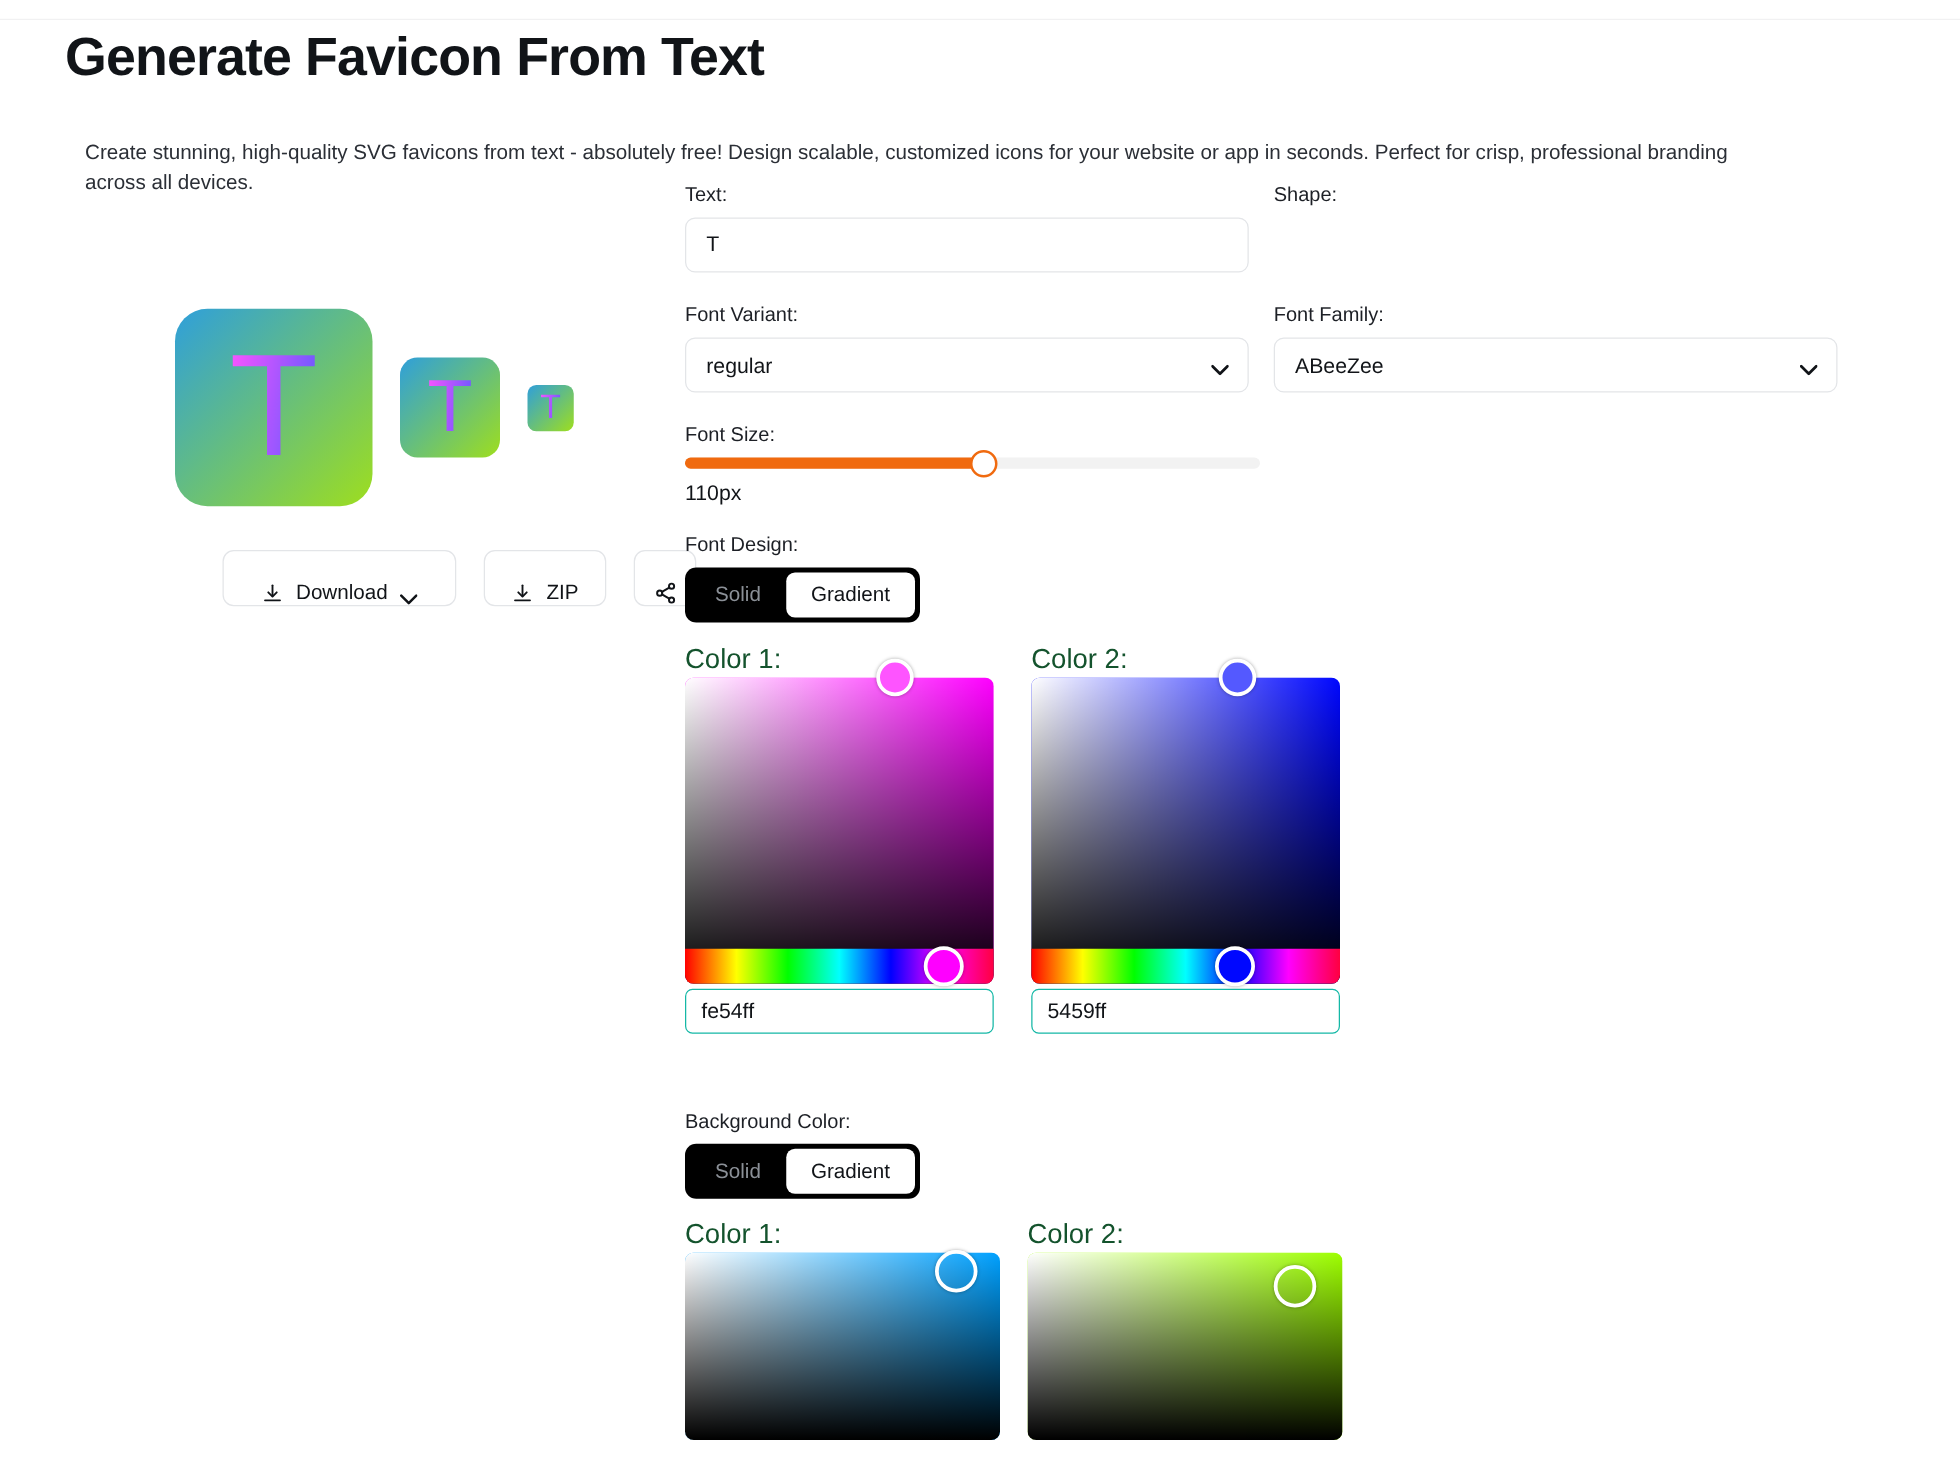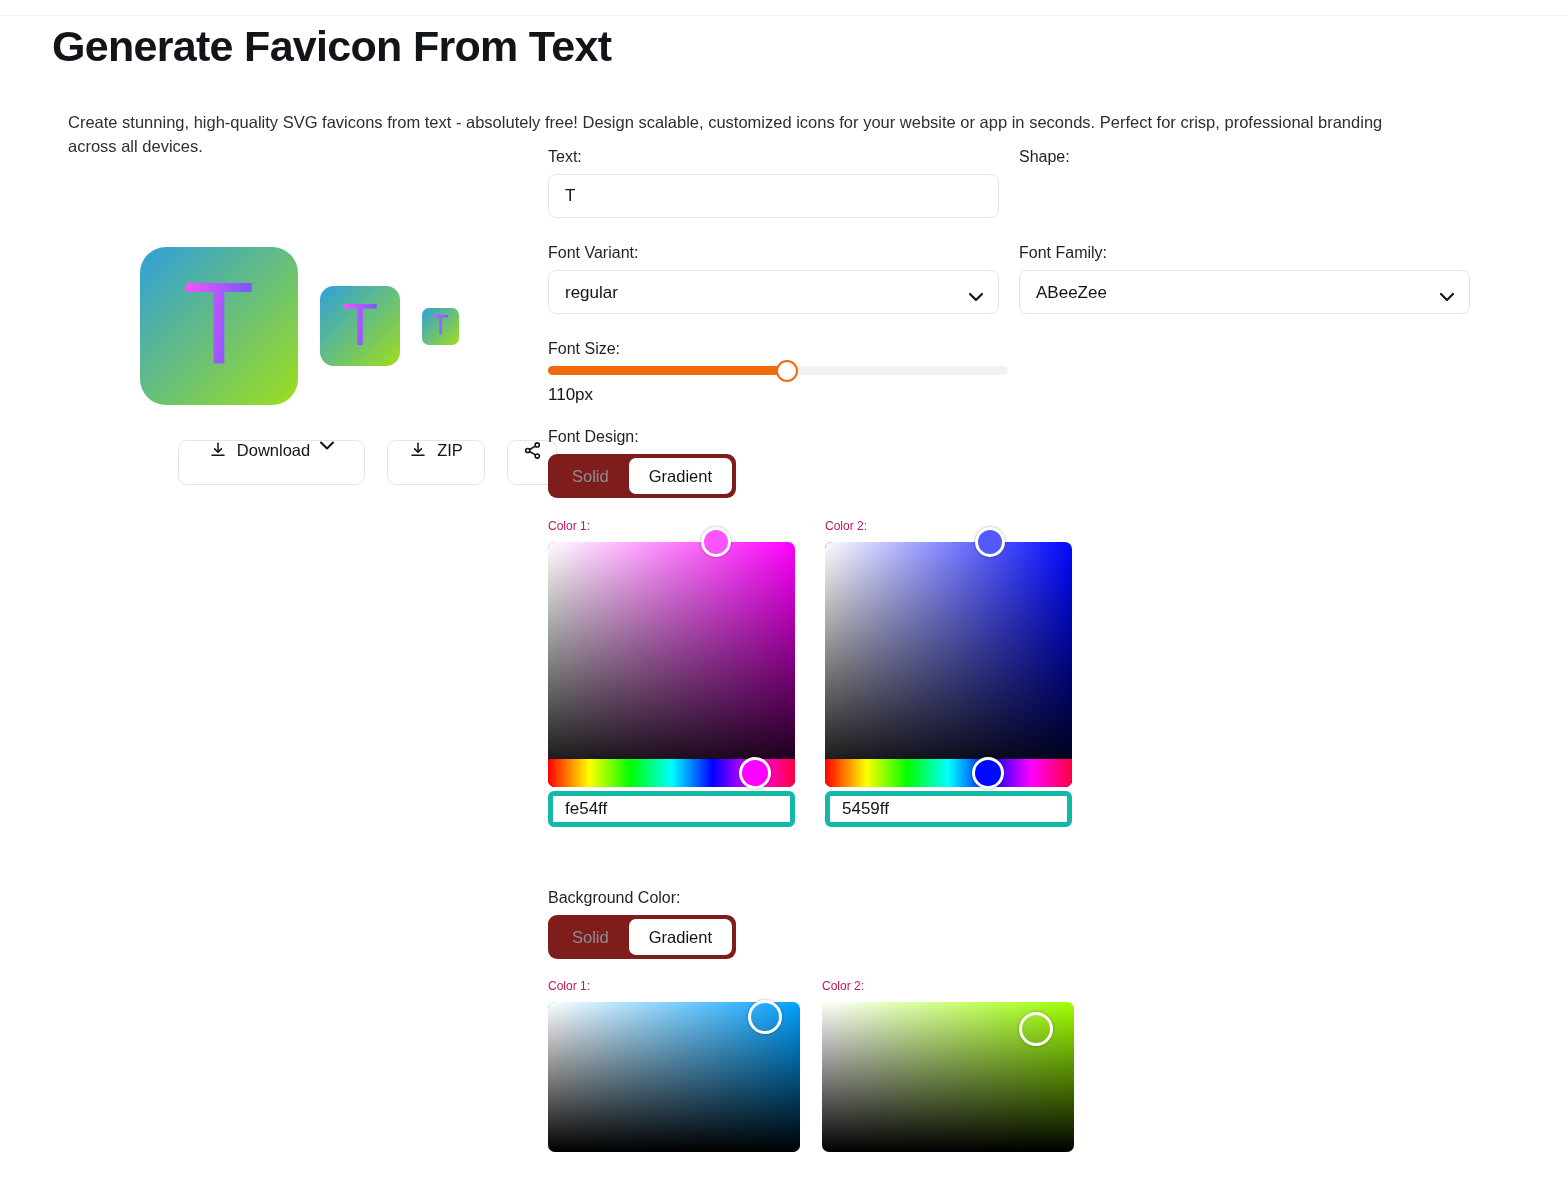--- a/index.html
+++ b/index.html
@@ -103,21 +103,21 @@
     display: flex;
     align-items: center;
     gap: 22px;
   }
   .btn {
     height: 45px;
     border: 1px solid #e3e5e8;
     border-radius: 9px;
     background: #fff;
     display: flex;
-    align-items: flex-start;
+    align-items: flex-end;
     justify-content: center;
     gap: 10px;
     font-size: 16.5px;
     color: #111418;
     padding: 0 18px;
     cursor: pointer;
     font-family: "Liberation Sans", sans-serif;
   }
   .btn-download { width: 187px; }
   .btn-zip { width: 98px; }
@@ -199,21 +199,21 @@
   .slider-value {
     font-size: 17px;
     color: #111418;
     margin-top: 9px;
     line-height: 22px;
   }
 
   
   .segment {
     display: inline-flex;
-    background: #7f1d1d;
+    background: #000000;
     border-radius: 9px;
     padding: 4px;
     gap: 0;
   }
   .seg-btn {
     border: none;
     background: transparent;
     font-size: 16.5px;
     font-family: "Liberation Sans", sans-serif;
     color: #8b9097;
@@ -228,22 +228,22 @@
     box-shadow: 0 1px 2px rgba(0,0,0,.09);
   }
 
   
   .picker-row {
     display: flex;
     gap: 30px;
   }
   .picker { width: 247px; }
   .picker-label {
-    font-size: 12px;
-    color: #be185d;
+    font-size: 22px;
+    color: #14532d;
     line-height: 21px;
     margin-bottom: 5px;
   }
   .sat-wrap {
     position: relative;
     width: 247px;
     height: 245px;
     border-radius: 7px;
     overflow: visible;
   }
@@ -282,21 +282,21 @@
   .dot-hue { width: 32px; height: 32px; }
   .dot-hollow {
     background: transparent;
     border: 3px solid #ffffff;
     width: 34px; height: 34px;
   }
   .hex-input {
     margin-top: 4px;
     width: 247px;
     height: 36px;
-    border: 5px solid #14b8a6;
+    border: 1px solid #14b8a6;
     border-radius: 6px;
     background: #fff;
     font-size: 17px;
     font-family: "Liberation Sans", sans-serif;
     color: #111418;
     padding: 0 12px;
     outline: none;
   }
 
   .bg-picker-row { display: flex; gap: 22px; }

